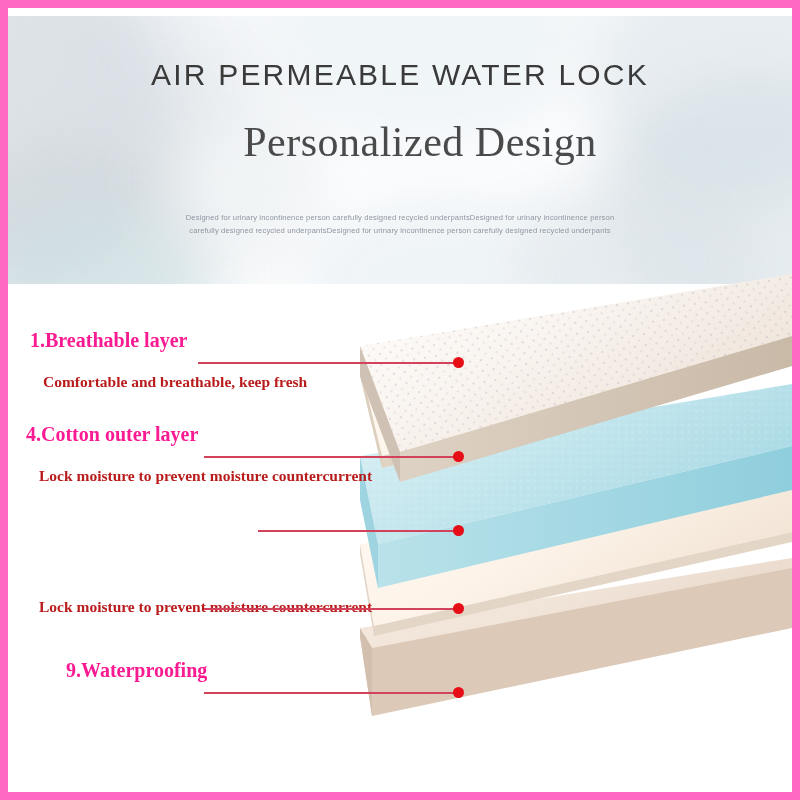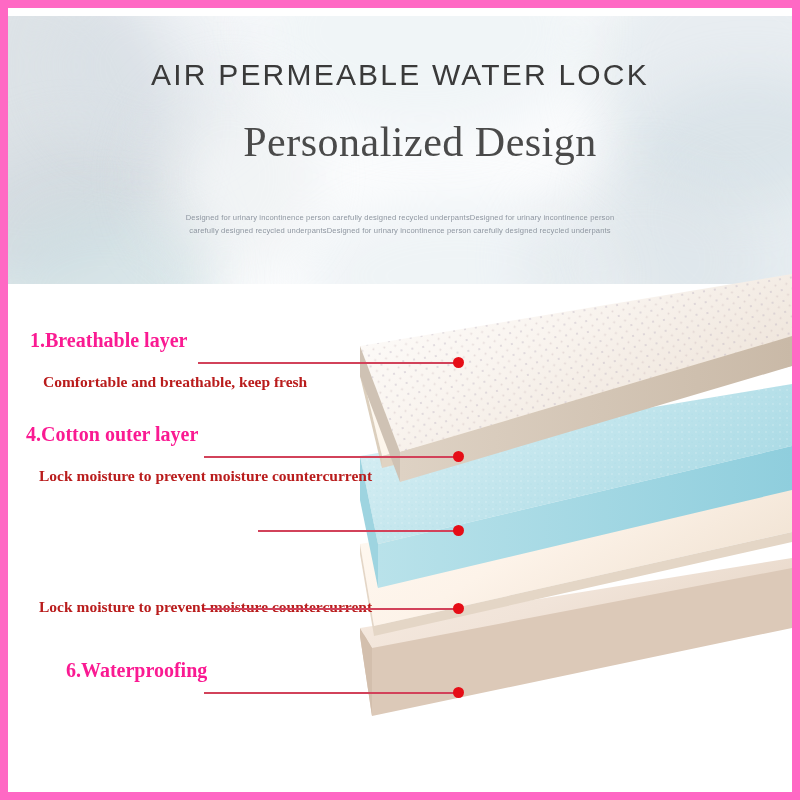--- a/index.html
+++ b/index.html
@@ -263,19 +263,19 @@
     <div class="leader" style="left:250px;top:522px;width:202px;"></div>
     <div class="dot" style="left:445px;top:517px;"></div>
 
     <div class="callout" style="top:568px;left:18px;">
       <p class="c-desc">Lock moisture to prevent moisture countercurrent</p>
     </div>
     <div class="leader" style="left:196px;top:600px;width:256px;"></div>
     <div class="dot" style="left:445px;top:595px;"></div>
 
     <div class="callout" style="top:652px;left:58px;">
-      <p class="c-head">6.Waterproofing</p>
+      <p class="c-head">9.Waterproofing</p>
     </div>
     <div class="leader" style="left:196px;top:684px;width:256px;"></div>
     <div class="dot" style="left:445px;top:679px;"></div>
   </div>
 
 </div>
 
 </body></html>

